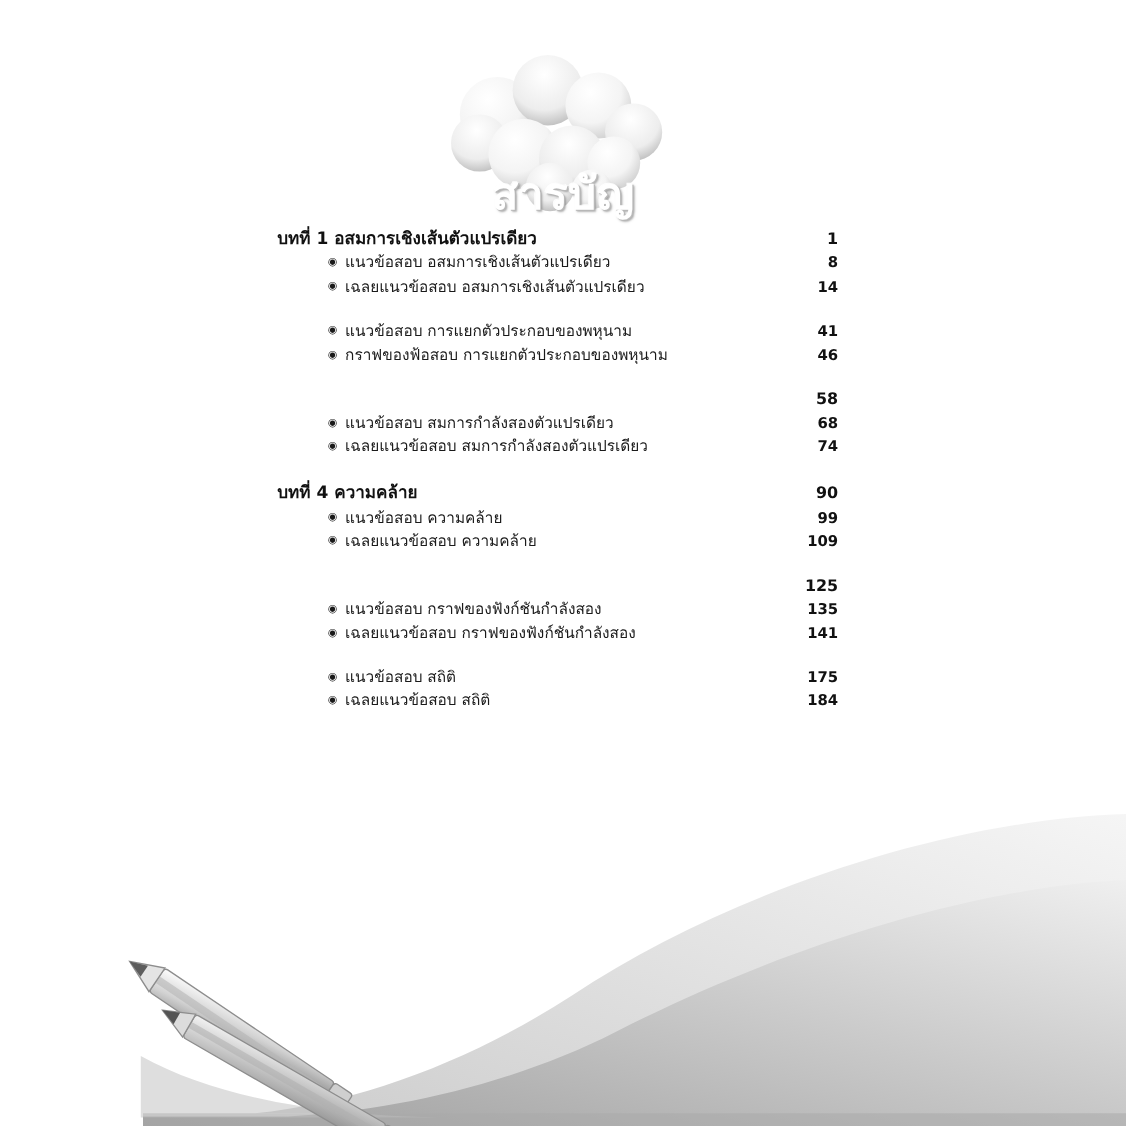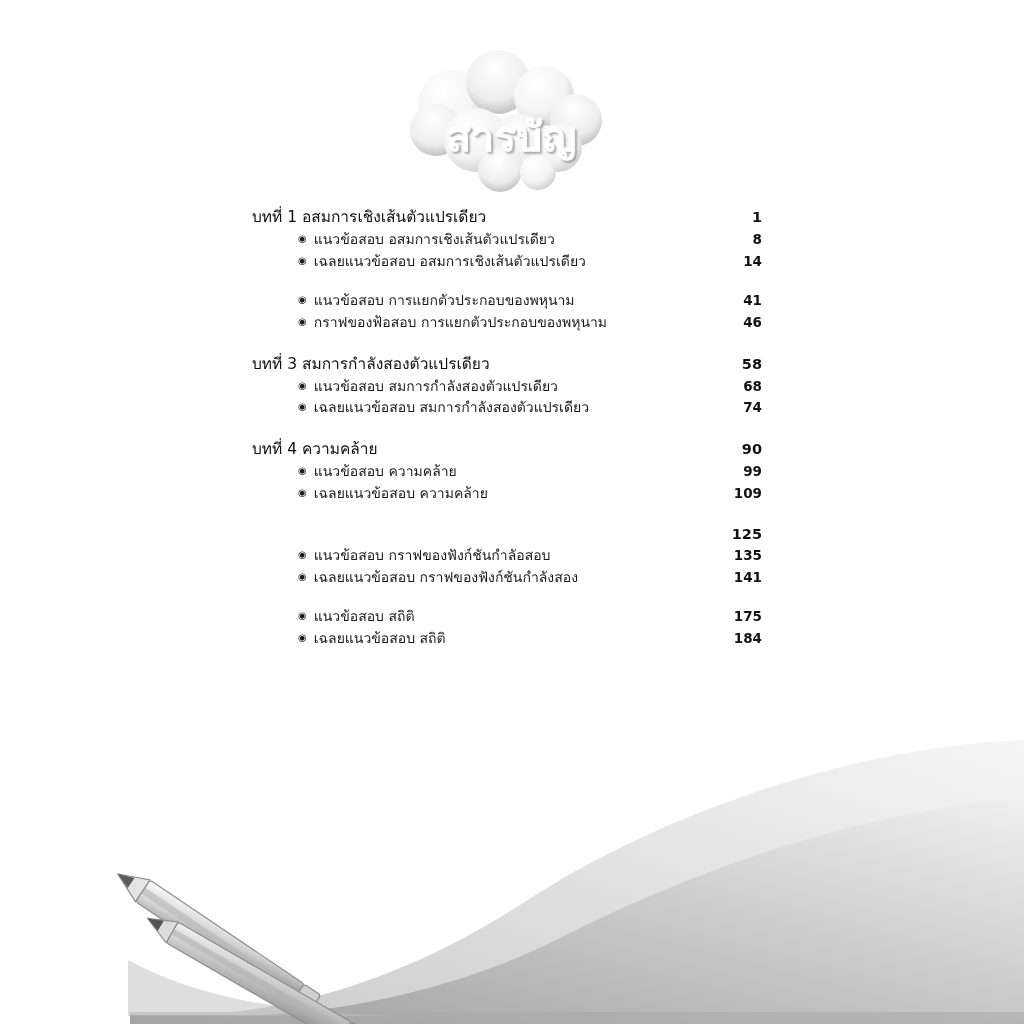--- a/index.html
+++ b/index.html
@@ -18,21 +18,21 @@
 
   
   .bg-decor { position: absolute; inset: 0; pointer-events: none; }
 
   
   .title-wrap {
     position: absolute;
     left: 0; right: 0; top: 48px;
     height: 160px;
     display: flex;
-    align-items: center;
+    align-items: flex-end;
     justify-content: center;
   }
   .cloud-svg { position: absolute; left: 50%; top: 0; transform: translateX(-50%); }
   .title-text {
     position: relative;
     z-index: 3;
     font-size: 40px;
     font-weight: bold;
     color: #ffffff;
     text-shadow:
@@ -62,21 +62,21 @@
   }
   .row .spacer { flex: 1 1 auto; }
   .row .page {
     flex: 0 0 auto;
     text-align: right;
     min-width: 34px;
   }
 
   .chapter-row .label {
     font-size: 15.5px;
-    font-weight: normal;
+    font-weight: bold;
     color: #111111;
   }
   .chapter-row .page {
     font-size: 14.5px;
     font-weight: bold;
     color: #111111;
   }
 
   .sub-row { padding-left: 46px; }
   .sub-row .label {
@@ -220,21 +220,20 @@
           <span class="bullet">◉</span>
           <span>กราฟของฟ้อสอบ การแยกตัวประกอบของพหุนาม</span>
         </span>
         <span class="spacer"></span>
         <span class="page">46</span>
       </div>
     </div>
 
     <div class="chapter">
       <div class="row chapter-row">
-        <span class="label">บทที่ 3 สมการกำลังสองตัวแปรเดียว</span>
         <span class="spacer"></span>
         <span class="page">58</span>
       </div>
       <div class="row sub-row">
         <span class="label">
           <span class="bullet">◉</span>
           <span>แนวข้อสอบ สมการกำลังสองตัวแปรเดียว</span>
         </span>
         <span class="spacer"></span>
         <span class="page">68</span>
@@ -274,21 +273,21 @@
     </div>
 
     <div class="chapter">
       <div class="row chapter-row">
         <span class="spacer"></span>
         <span class="page">125</span>
       </div>
       <div class="row sub-row">
         <span class="label">
           <span class="bullet">◉</span>
-          <span>แนวข้อสอบ กราฟของฟังก์ชันกำลัอสอบ</span>
+          <span>แนวข้อสอบ กราฟของฟังก์ชันกำลังสอง</span>
         </span>
         <span class="spacer"></span>
         <span class="page">135</span>
       </div>
       <div class="row sub-row">
         <span class="label">
           <span class="bullet">◉</span>
           <span>เฉลยแนวข้อสอบ กราฟของฟังก์ชันกำลังสอง</span>
         </span>
         <span class="spacer"></span>

